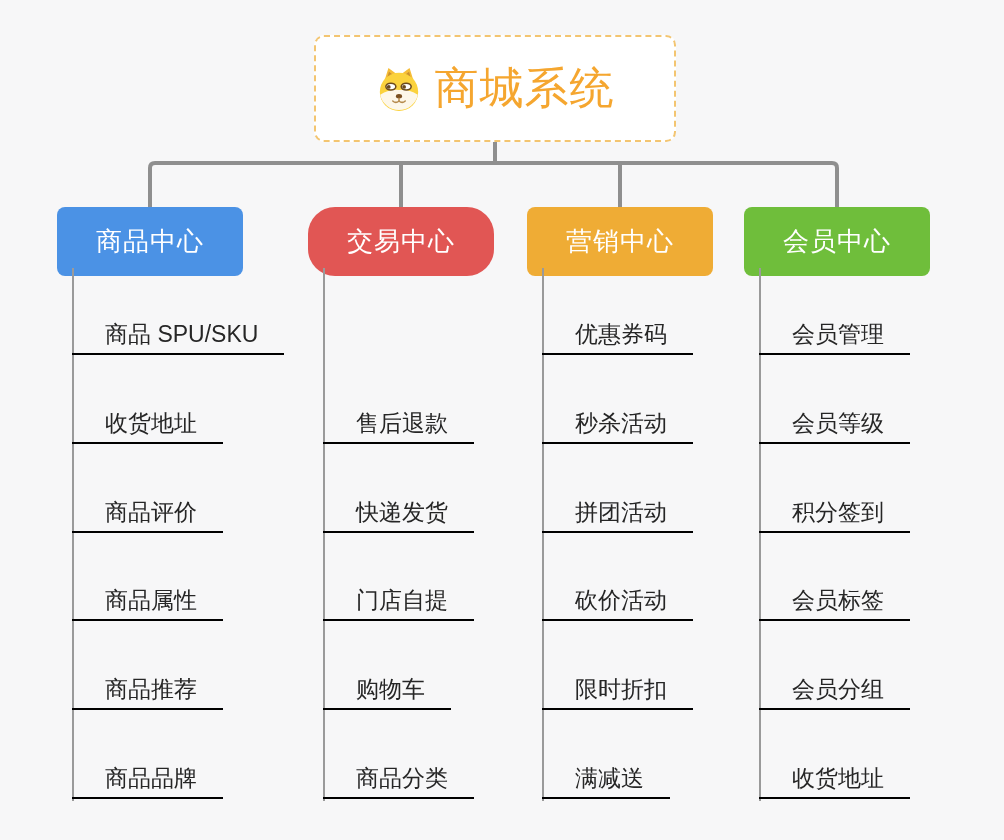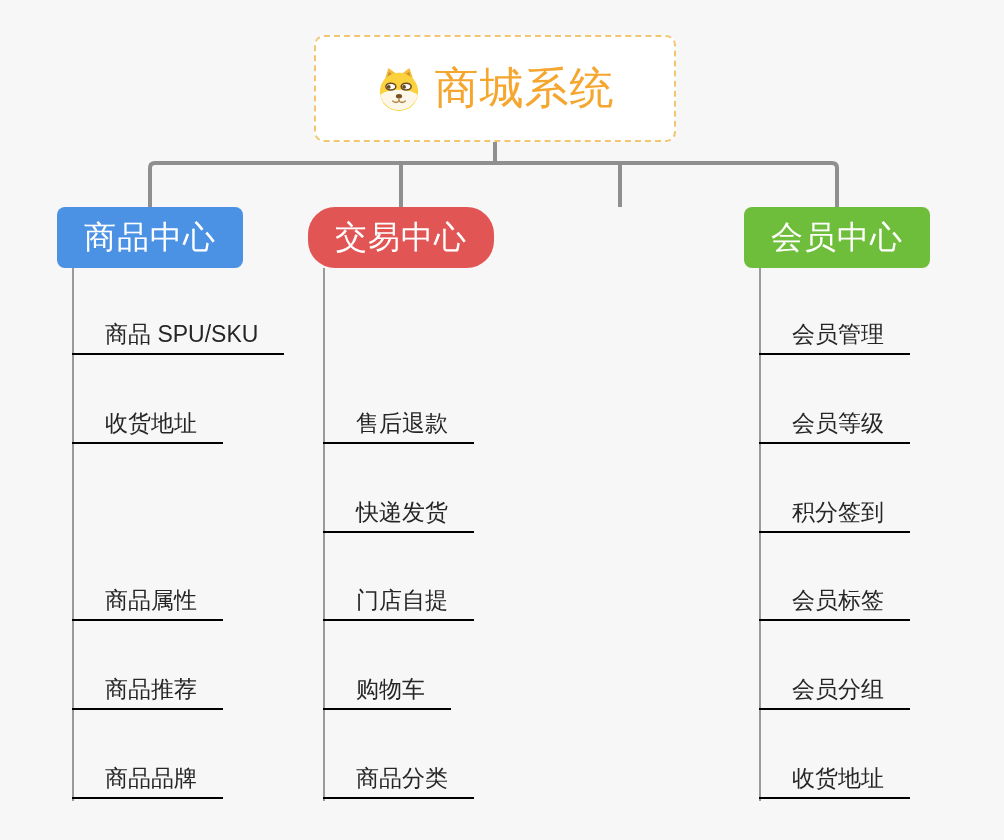--- a/index.html
+++ b/index.html
@@ -19,23 +19,23 @@
     z-index:2;cursor:pointer;font-family:Liberation Serif, serif;
   }
   .root .dog{display:inline-flex;margin-right:13px;}
   .root-title{
     font-size:44px;font-weight:500;color:#f5a62f;letter-spacing:1px;white-space:nowrap;
   }
 
   
   .branch{position:absolute;top:207px;width:260px;height:600px;z-index:1;}
   .hdr{
-    width:186px;height:61px;border-radius:8px;
+    width:186px;height:69px;border-radius:8px;
     display:flex;align-items:center;justify-content:center;
-    color:#ffffff;font-size:32px;letter-spacing:1px;white-space:nowrap;
+    color:#ffffff;font-size:26px;letter-spacing:1px;white-space:nowrap;
     cursor:pointer;
   }
   .spine{
     position:absolute;left:15px;top:61px;width:2px;height:533px;
     background:#9a9a9a;
   }
   .item{
     position:absolute;left:15px;height:40px;box-sizing:border-box;
     display:flex;align-items:flex-end;
     padding:0 26px 4px 33px;
@@ -78,35 +78,46 @@
       </svg>
     </span>
     <span class="root-title">商城系统</span>
   </div>
 
   <div class="branch" style="left:57px">
     <div class="hdr" style="background: rgb(75, 146, 229);">商品中心</div>
     <div class="spine"></div>
     <div class="item i0">商品 SPU/SKU</div>
     <div class="item i1">收货地址</div>
+    <div class="item i2">商品评价</div>
     <div class="item i3">商品属性</div>
     <div class="item i4">商品推荐</div>
     <div class="item i5">商品品牌</div>
   </div>
 
   <div class="branch" style="left:308px">
     <div class="hdr" style="background: rgb(225, 86, 84); border-radius: 27px;">交易中心</div>
     <div class="spine"></div>
     <div class="item i1">售后退款</div>
     <div class="item i2">快递发货</div>
     <div class="item i3">门店自提</div>
     <div class="item i4">购物车</div>
     <div class="item i5">商品分类</div>
   </div>
 
+  <div class="branch" style="left:527px">
+    <div class="hdr" style="background: rgb(239, 172, 53);">营销中心</div>
+    <div class="spine"></div>
+    <div class="item i0">优惠券码</div>
+    <div class="item i1">秒杀活动</div>
+    <div class="item i2">拼团活动</div>
+    <div class="item i3">砍价活动</div>
+    <div class="item i4">限时折扣</div>
+    <div class="item i5">满减送</div>
+  </div>
 
   <div class="branch" style="left:744px">
     <div class="hdr" style="background: rgb(111, 190, 59);">会员中心</div>
     <div class="spine"></div>
     <div class="item i0">会员管理</div>
     <div class="item i1">会员等级</div>
     <div class="item i2">积分签到</div>
     <div class="item i3">会员标签</div>
     <div class="item i4">会员分组</div>
     <div class="item i5">收货地址</div>

